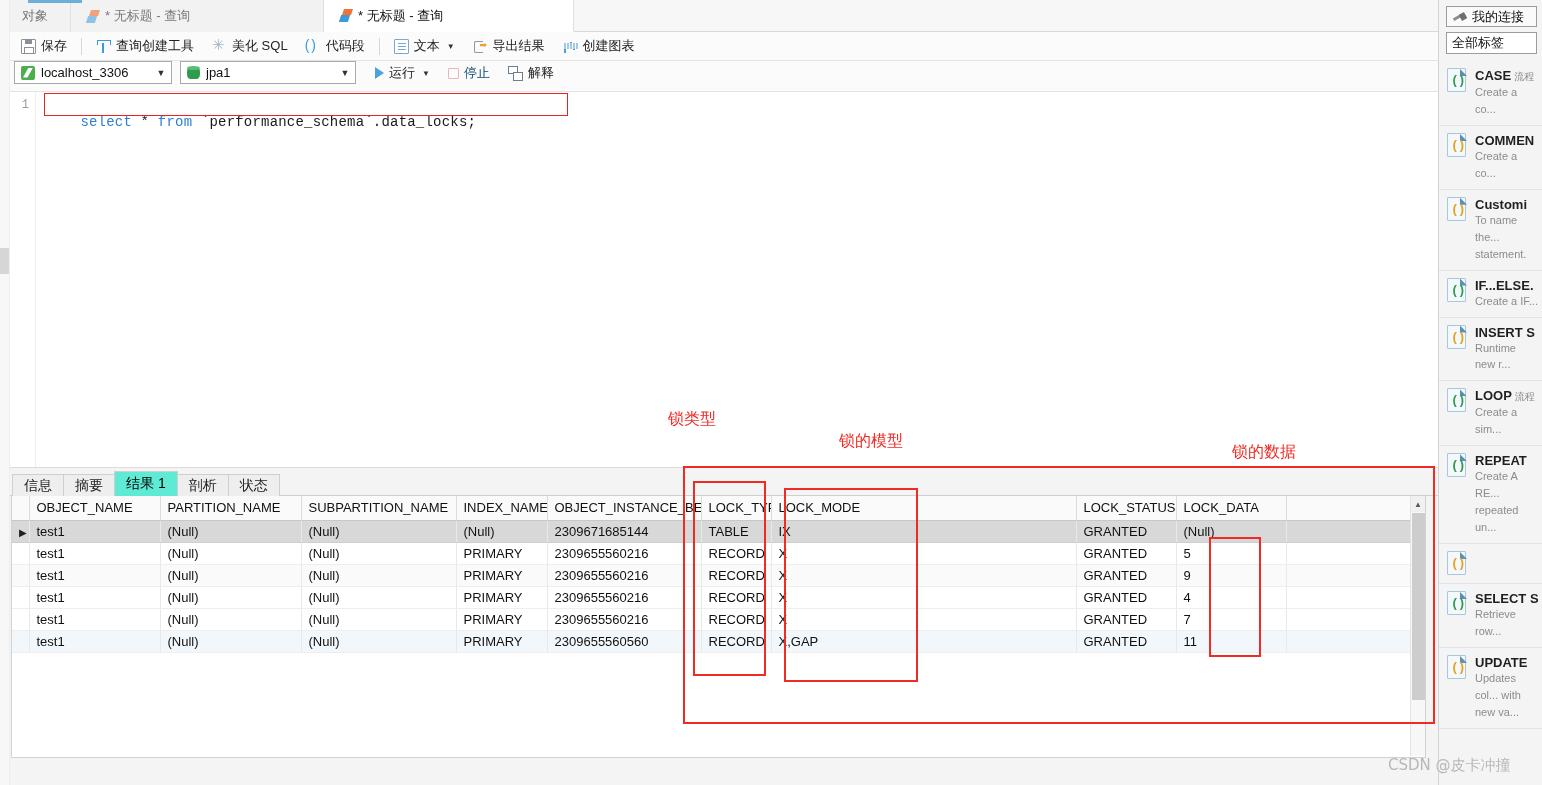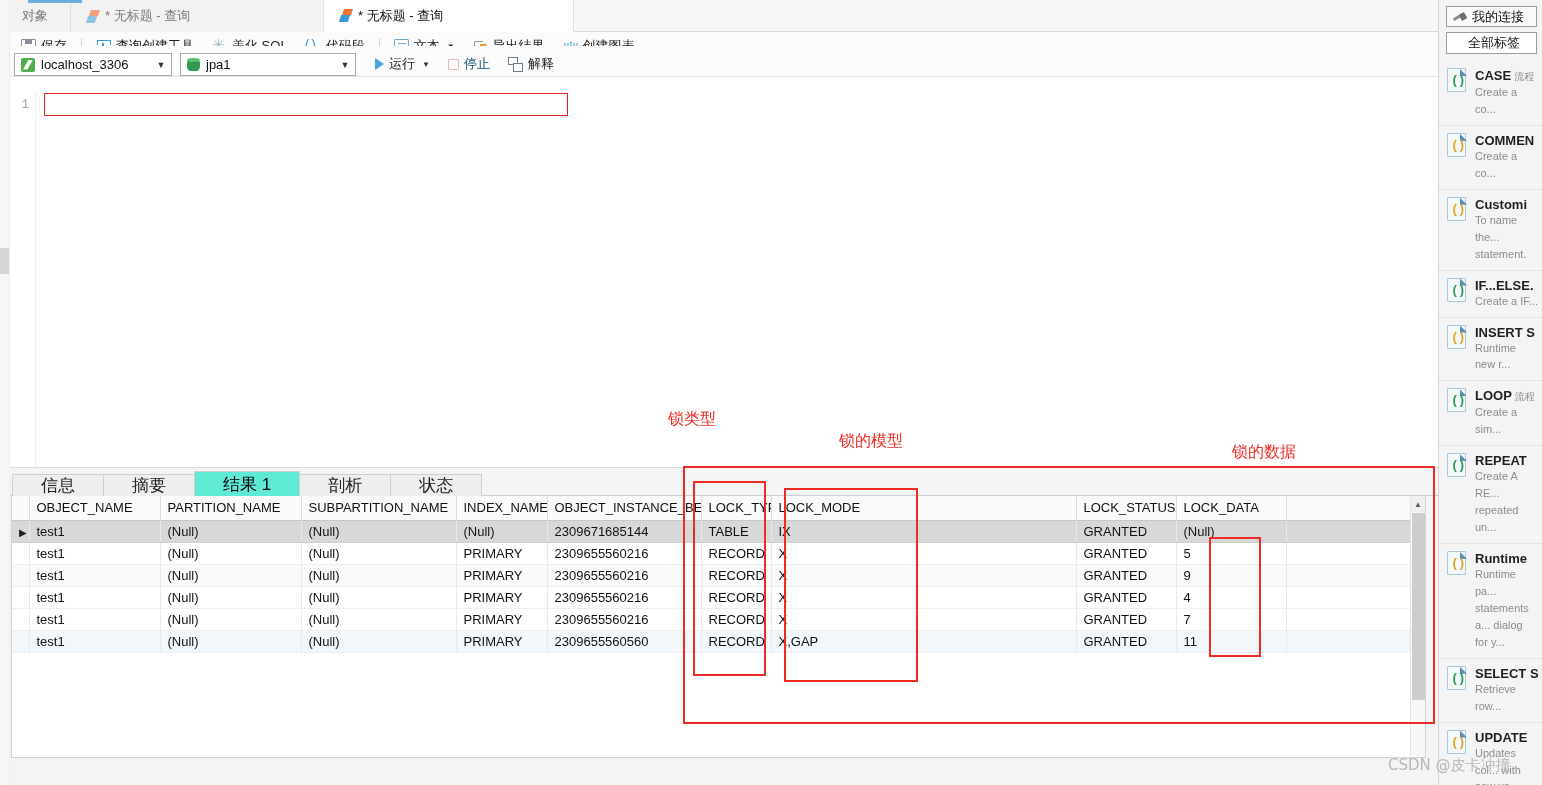--- a/index.html
+++ b/index.html
@@ -111,23 +111,23 @@
     border:1.3px solid #6e7d8a; background:#fff;
   }
   .ic-explain:after{
     content:""; position:absolute; left:5px; top:6px; width:8px; height:7px;
     border:1.3px solid #6e7d8a; background:#fff;
   }
   .tb-item.disabled { color:#0c4a6e; }
 
   
   .connbar {
-    position:absolute; left:0; top:46px; width:1438px; height:31px;
+    position:absolute; left:0; top:61px; width:1438px; height:31px;
     background:#fbfbfb; border-bottom:1px solid #e3e3e3;
-    display:flex; align-items:flex-end; padding-left:14px; gap:0;
+    display:flex; align-items:flex-start; padding-left:14px; gap:0;
   }
   .combo {
     height:23px; display:flex; align-items:center; gap:6px;
     border:1px solid #a9a9a9; background:#fff; padding:0 0 0 6px;
     font-size:13px; color:#111; position:relative;
   }
   .combo .cb-label { flex:1; white-space:nowrap; overflow:hidden; }
   .combo .cb-arrow {
     width:20px; height:21px; display:flex; align-items:center; justify-content:center;
     font-size:9px; color:#333;
@@ -187,22 +187,22 @@
 
   
   .respane {
     position:absolute; left:0; top:467px; width:1438px; height:318px;
     background:#f4f4f4; border-top:1px solid #dcdcdc;
   }
   .restabs {
     position:absolute; left:12px; top:3px; height:25px; display:flex; align-items:flex-end;
   }
   .rtab {
-    height:22px; padding:0 28px; display:flex; align-items:center;
-    font-size:17px; color:#222; background:#eeeeee;
+    height:22px; padding:0 11px; display:flex; align-items:center;
+    font-size:14px; color:#222; background:#eeeeee;
     border:1px solid #cfcfcf; border-bottom:none; margin-right:-1px; cursor:default;
   }
   .rtab.active { background:#5eead4; height:25px; color:#000; }
   .restabs-line {
     position:absolute; left:0; top:27px; width:1438px; height:1px; background:#cfcfcf;
   }
 
   .gridwrap {
     position:absolute; left:11px; top:28px; width:1415px; height:262px;
     background:#fff; border:1px solid #d2d2d2; border-top:none; overflow:hidden;
@@ -254,21 +254,21 @@
   .ic-plug:before{
     content:""; position:absolute; left:0px; top:5px; width:9px; height:3px;
     background:#8d8d8d; transform:rotate(-30deg);
   }
   .ic-plug:after{
     content:""; position:absolute; left:7px; top:2px; width:6px; height:7px;
     background:#6f6f6f; border-radius:1px; transform:rotate(-30deg);
   }
   .rp-search {
     margin:5px 5px 0 7px; height:22px; background:#fff; border:1px solid #9c9c9c;
-    display:flex; align-items:center; padding-left:5px; font-size:13px; color:#111;justify-content:center;
+    display:flex; align-items:center; padding-left:5px; font-size:13px; color:#111;
   }
   .rp-list { margin-top:7px; }
   .snip {
     padding:7px 4px 7px 8px; border-bottom:1px solid #e4e4e4; display:flex; gap:7px;
     background:#f4f4f4;
   }
   .snip-ico { width:21px; height:25px; position:relative; flex:none; }
   .snip-ico .pg {
     position:absolute; left:0; top:0; width:19px; height:24px; background:#f3f8fb;
     border:1px solid #a9c6da; border-radius:1px;
@@ -370,20 +370,23 @@
     <div class="tb-item">
       <span class="ic ic-explain"></span>
       <span>解释</span>
     </div>
   </div>
 
   <div class="editor">
     <div class="gutter">
       <span>1</span>
     </div>
+  </div>
+  <div class="code-line">
+    <span class="kw">select</span><span class="plain"> * </span><span class="kw">from</span><span class="plain"> `performance_schema`.data_locks;</span>
   </div>
   <div class="box-sql"></div>
 
   <div class="ann" style="left:668px; top:409px;">锁类型</div>
   <div class="ann" style="left:839px; top:431px;">锁的模型</div>
   <div class="ann" style="left:1232px; top:442px;">锁的数据</div>
 
   <div class="respane">
     <div class="restabs-line"></div>
     <div class="restabs">
@@ -608,24 +611,20 @@
           <span class="snip-title"><span>REPEAT</span><span class="kind"></span></span>
           <span class="snip-desc">Create A RE... repeated un...</span>
         </span>
       </div>
       <div class="snip">
         <span class="snip-ico">
           <span class="pg"></span>
             <span class="fold"></span>
             <span class="par" style="color:#e8a020;">()</span>
         </span>
-        <span class="snip-text">
-          <span class="snip-title"><span>Runtime</span><span class="kind"></span></span>
-          <span class="snip-desc">Runtime pa... statements a... dialog for y...</span>
-        </span>
       </div>
       <div class="snip">
         <span class="snip-ico">
           <span class="pg"></span>
             <span class="fold"></span>
             <span class="par" style="color:#2e9b4e;">()</span>
         </span>
         <span class="snip-text">
           <span class="snip-title"><span>SELECT S</span><span class="kind"></span></span>
           <span class="snip-desc">Retrieve row...</span>

